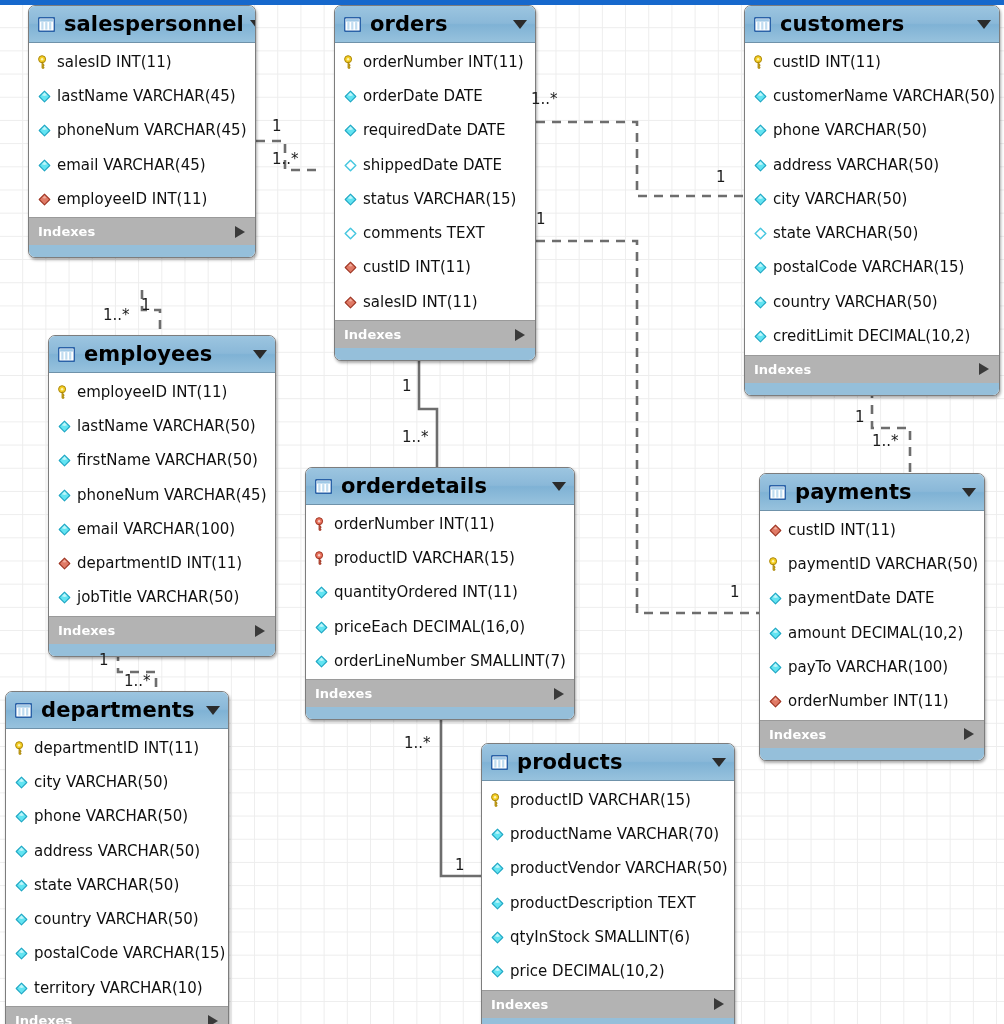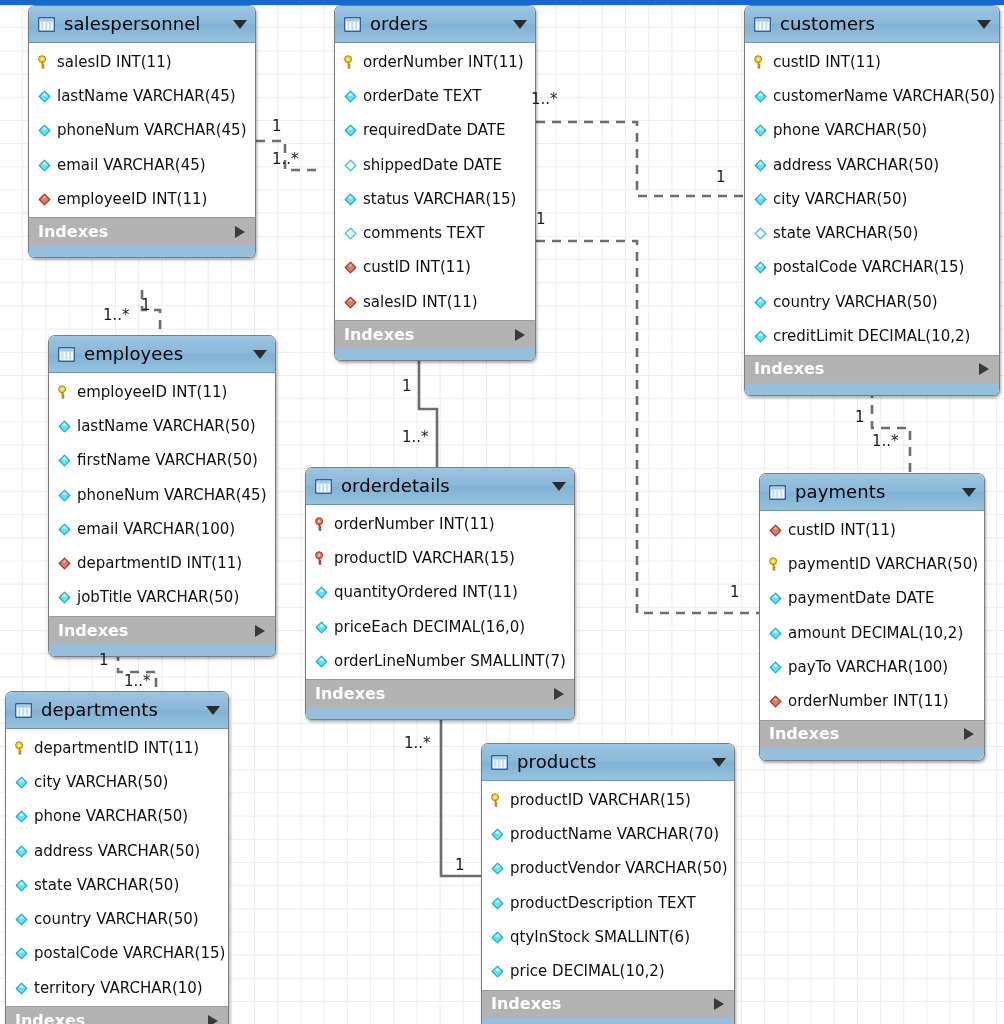--- a/index.html
+++ b/index.html
@@ -52,22 +52,22 @@
     position: relative;
   }
   .tbl-icon {
     width: 17px;
     height: 15px;
     flex: 0 0 auto;
     margin-right: 9px;
     position: relative;
   }
   .tbl-title {
-    font-size: 18px;
-    font-weight: normal;
+    font-size: 21px;
+    font-weight: bold;
     color: #000000;
     letter-spacing: 0.1px;
     white-space: nowrap;
     flex: 1 1 auto;
     line-height: 1;
   }
   .caret {
     width: 0; height: 0;
     border-left: 7px solid transparent;
     border-right: 7px solid transparent;
@@ -100,21 +100,21 @@
   }
   .tbl-footer {
     height: 27px;
     background: #b3b3b3;
     border-top: 1px solid #9a9a9a;
     display: flex;
     align-items: center;
     padding: 0 10px 0 9px;
   }
   .tbl-footer .lbl {
-    font-size: 16px;
+    font-size: 13px;
     font-weight: bold;
     color: #ffffff;
     flex: 1 1 auto;
     line-height: 1;
   }
   .tri-right {
     width: 0; height: 0;
     border-top: 6.5px solid transparent;
     border-bottom: 6.5px solid transparent;
     border-left: 10px solid #3a3a3a;
@@ -284,21 +284,21 @@
               <circle cx="5.1" cy="4.2" r="1.2" fill="#fdf3b6"></circle>
               <path d="M5.1 7.2 L5.1 13.2 L6.9 13.2 L6.9 11.9 L5.9 11.9 L5.9 10.9 L6.9 10.9 L6.9 9.6 L5.9 9.6 L5.9 7.2 Z" fill="#f5cf23" stroke="#a9850a" stroke-width="1" stroke-linejoin="round"></path>
             </svg></span>
           <span class="col-txt">orderNumber INT(11)</span>
         </div>
         <div class="col">
           <span class="col-ico"><svg viewBox="0 0 15 15" width="15" height="15">
               <path d="M7.5 2.2 L12.8 7.5 L7.5 12.8 L2.2 7.5 Z" fill="#62e4f2" stroke="#1fa7c4" stroke-width="1.1" stroke-linejoin="round"></path>
               <path d="M7.5 3.6 L10.2 6.3 L7.5 7.0 L4.8 6.3 Z" fill="#c8f6fb" opacity="0.9"></path>
             </svg></span>
-          <span class="col-txt">orderDate TEXT</span>
+          <span class="col-txt">orderDate DATE</span>
         </div>
         <div class="col">
           <span class="col-ico"><svg viewBox="0 0 15 15" width="15" height="15">
               <path d="M7.5 2.2 L12.8 7.5 L7.5 12.8 L2.2 7.5 Z" fill="#62e4f2" stroke="#1fa7c4" stroke-width="1.1" stroke-linejoin="round"></path>
               <path d="M7.5 3.6 L10.2 6.3 L7.5 7.0 L4.8 6.3 Z" fill="#c8f6fb" opacity="0.9"></path>
             </svg></span>
           <span class="col-txt">requiredDate DATE</span>
         </div>
         <div class="col">
           <span class="col-ico"><svg viewBox="0 0 15 15" width="15" height="15">

